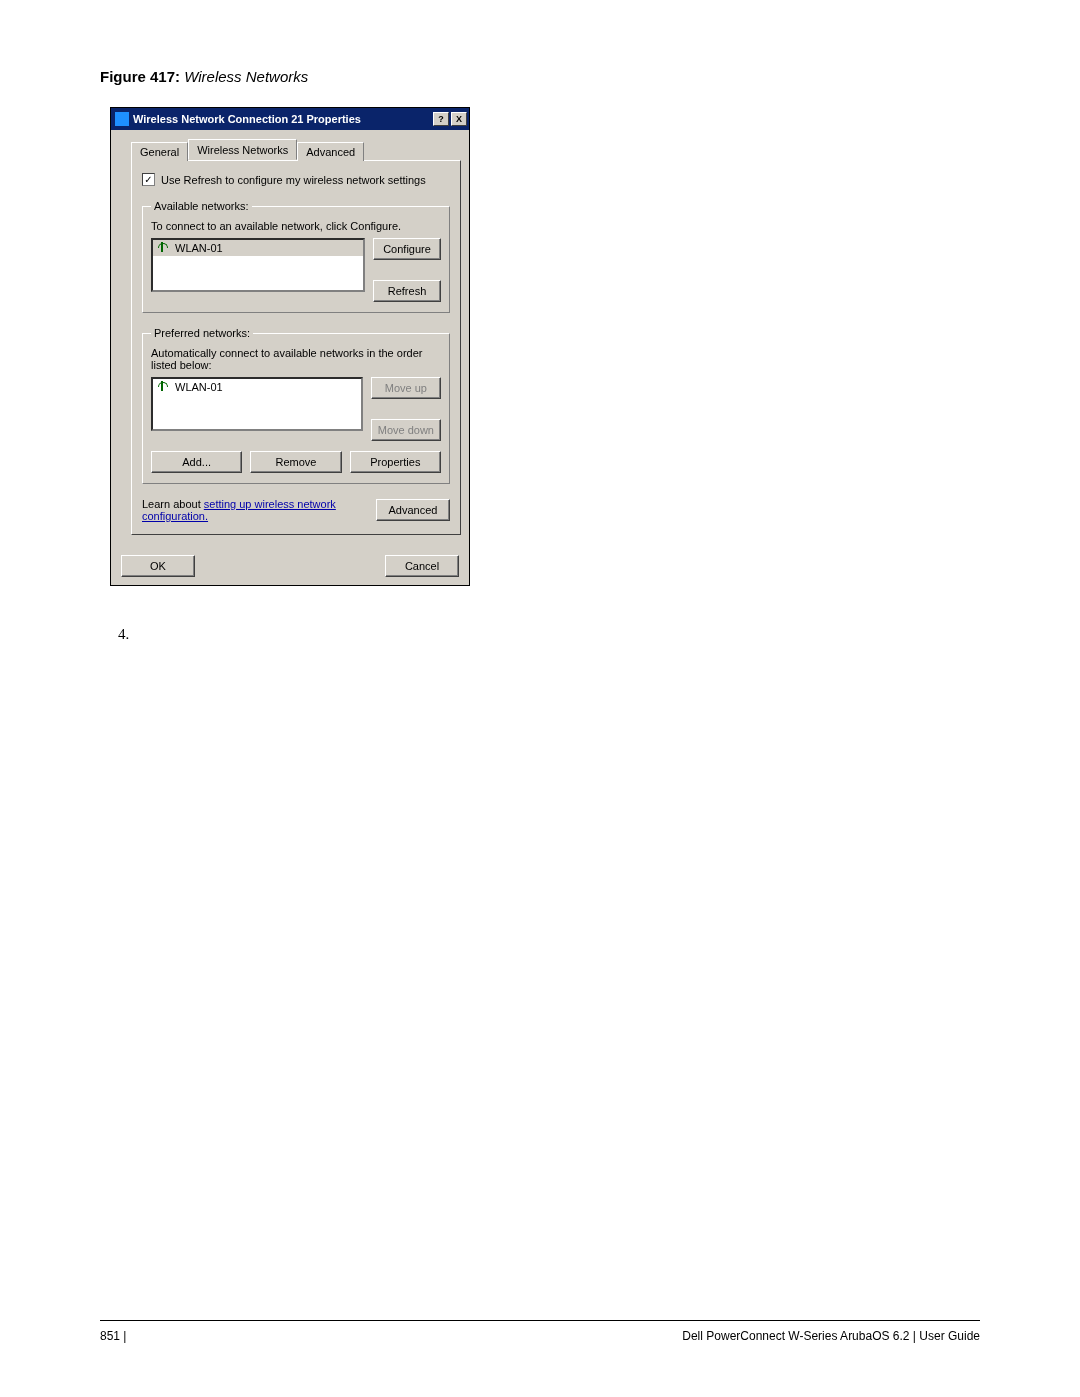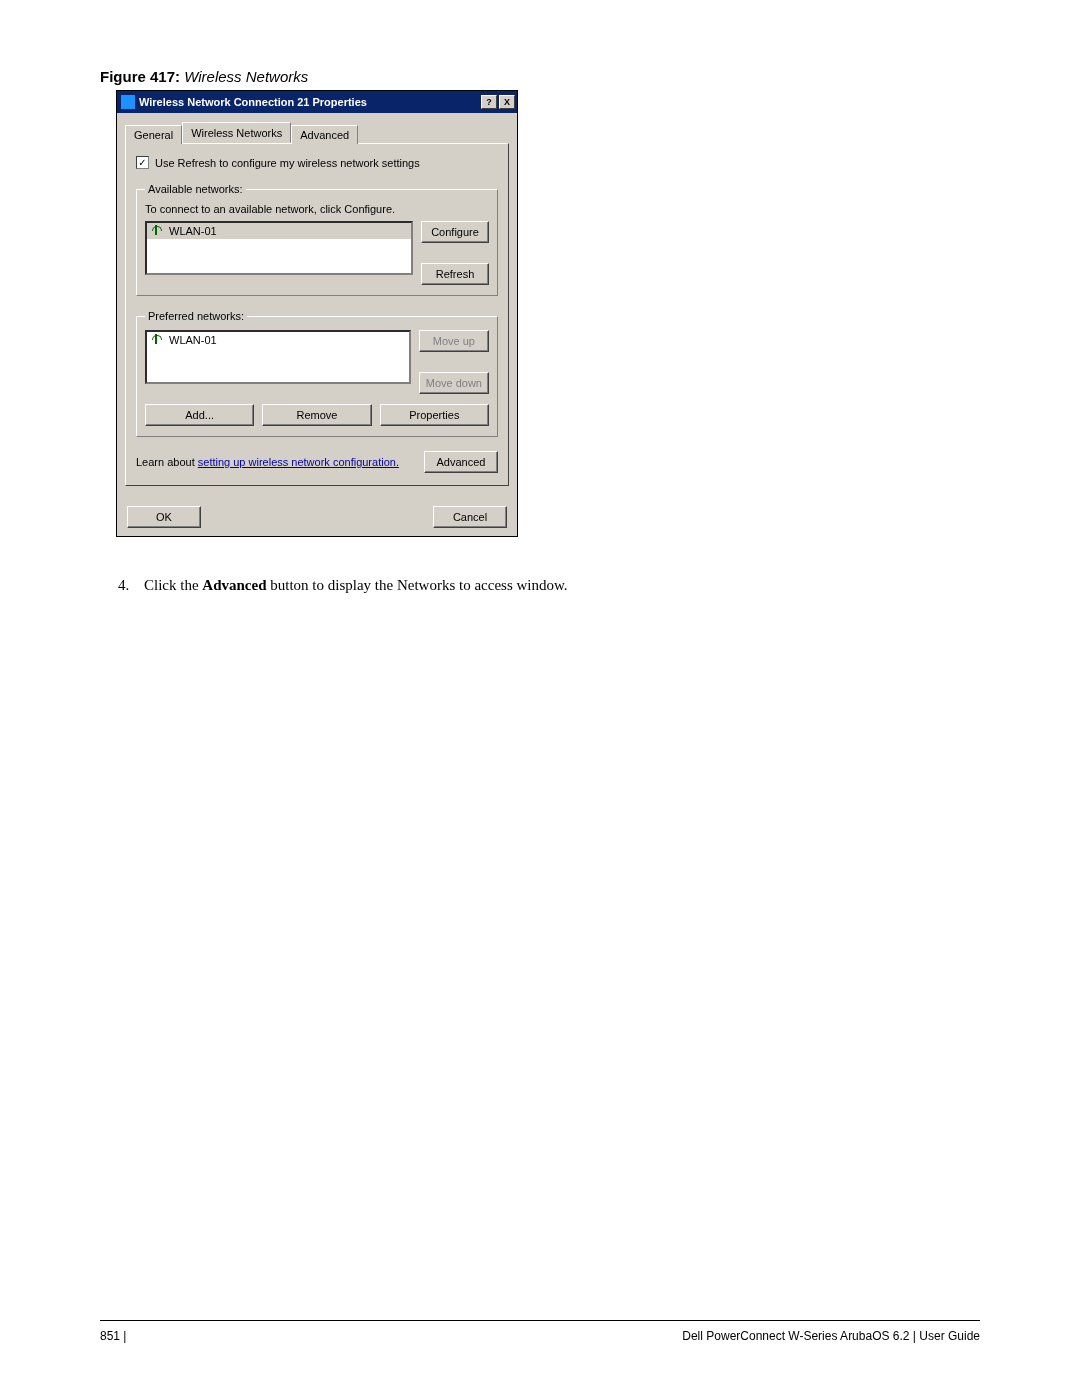--- a/index.html
+++ b/index.html
@@ -11,34 +11,34 @@
     width: 1080px;
     height: 1397px;
     position: relative;
   }
   .page {
     padding: 68px 100px 0 100px;
   }
   .figure-caption {
     font-size: 15px;
     color: #000;
-    margin-bottom: 5px;
+    margin-bottom: 22px;
   }
   .figure-caption .bold { font-weight: bold; }
   .figure-caption .italic { font-style: italic; }
 
   
   .dialog-wrap {
-    width: 402px;
+    width: 360px;
     border: 1px solid #000;
     background: #d4d0c8;
     font-family: "Tahoma", Arial, sans-serif;
     font-size: 11px;
     color: #000;
-    margin-left: 16px;
+    margin-left: 10px;
   }
   .titlebar {
     background: #0a246a;
     color: #fff;
     height: 22px;
     display: flex;
     align-items: center;
     padding: 0 2px 0 4px;
     font-weight: bold;
     font-size: 11px;
@@ -54,21 +54,21 @@
     width: 16px; height: 14px;
     background: #d4d0c8;
     border: 1px solid #fff;
     border-right-color: #404040; border-bottom-color: #404040;
     margin-left: 2px;
     font-size: 9px; line-height: 12px; text-align: center;
     color: #000; font-weight: bold;
   }
 
   .dialog-body {
-    padding: 8px 8px 10px 8px;
+    padding: 8px 8px 10px 20px;
   }
 
   .tabs {
     display: flex;
     align-items: flex-end;
     height: 22px;
     position: relative;
   }
   .tab {
     padding: 3px 8px 3px 8px;
@@ -254,20 +254,21 @@
             </div>
             <div class="side-btns">
               <div class="btn">Configure</div>
               <div class="btn">Refresh</div>
             </div>
           </div>
         </fieldset>
 
         <fieldset class="group">
           <legend>Preferred networks:</legend>
+          <div class="hint">Automatically connect to available networks in the order listed below:</div>
           <div class="flex-row">
             <div class="listbox">
               <div class="list-item">
                 <span class="net-icon"></span>
                 <span>WLAN-01</span>
               </div>
             </div>
             <div class="side-btns">
               <div class="btn disabled">Move up</div>
               <div class="btn disabled">Move down</div>
@@ -291,23 +292,20 @@
     </div>
 
     <div class="dlg-footer">
       <div class="btn" style="min-width:74px">OK</div>
       <div class="btn" style="min-width:74px">Cancel</div>
     </div>
   </div>
 
   <div class="step">
     <span class="num">4.</span>
-    <span>
-      <span>Click the </span><span class="bold">Advanced</span><span> button to display the Networks to access window.</span>
-    </span>
   </div>
 </div>
 
 <div class="page-footer">
   <span class="left">
     <span>851</span><span> | </span>
   </span>
   <span class="right">
     <span>Dell PowerConnect W-Series ArubaOS 6.2</span><span>  |  </span><span>User Guide</span>
   </span>

